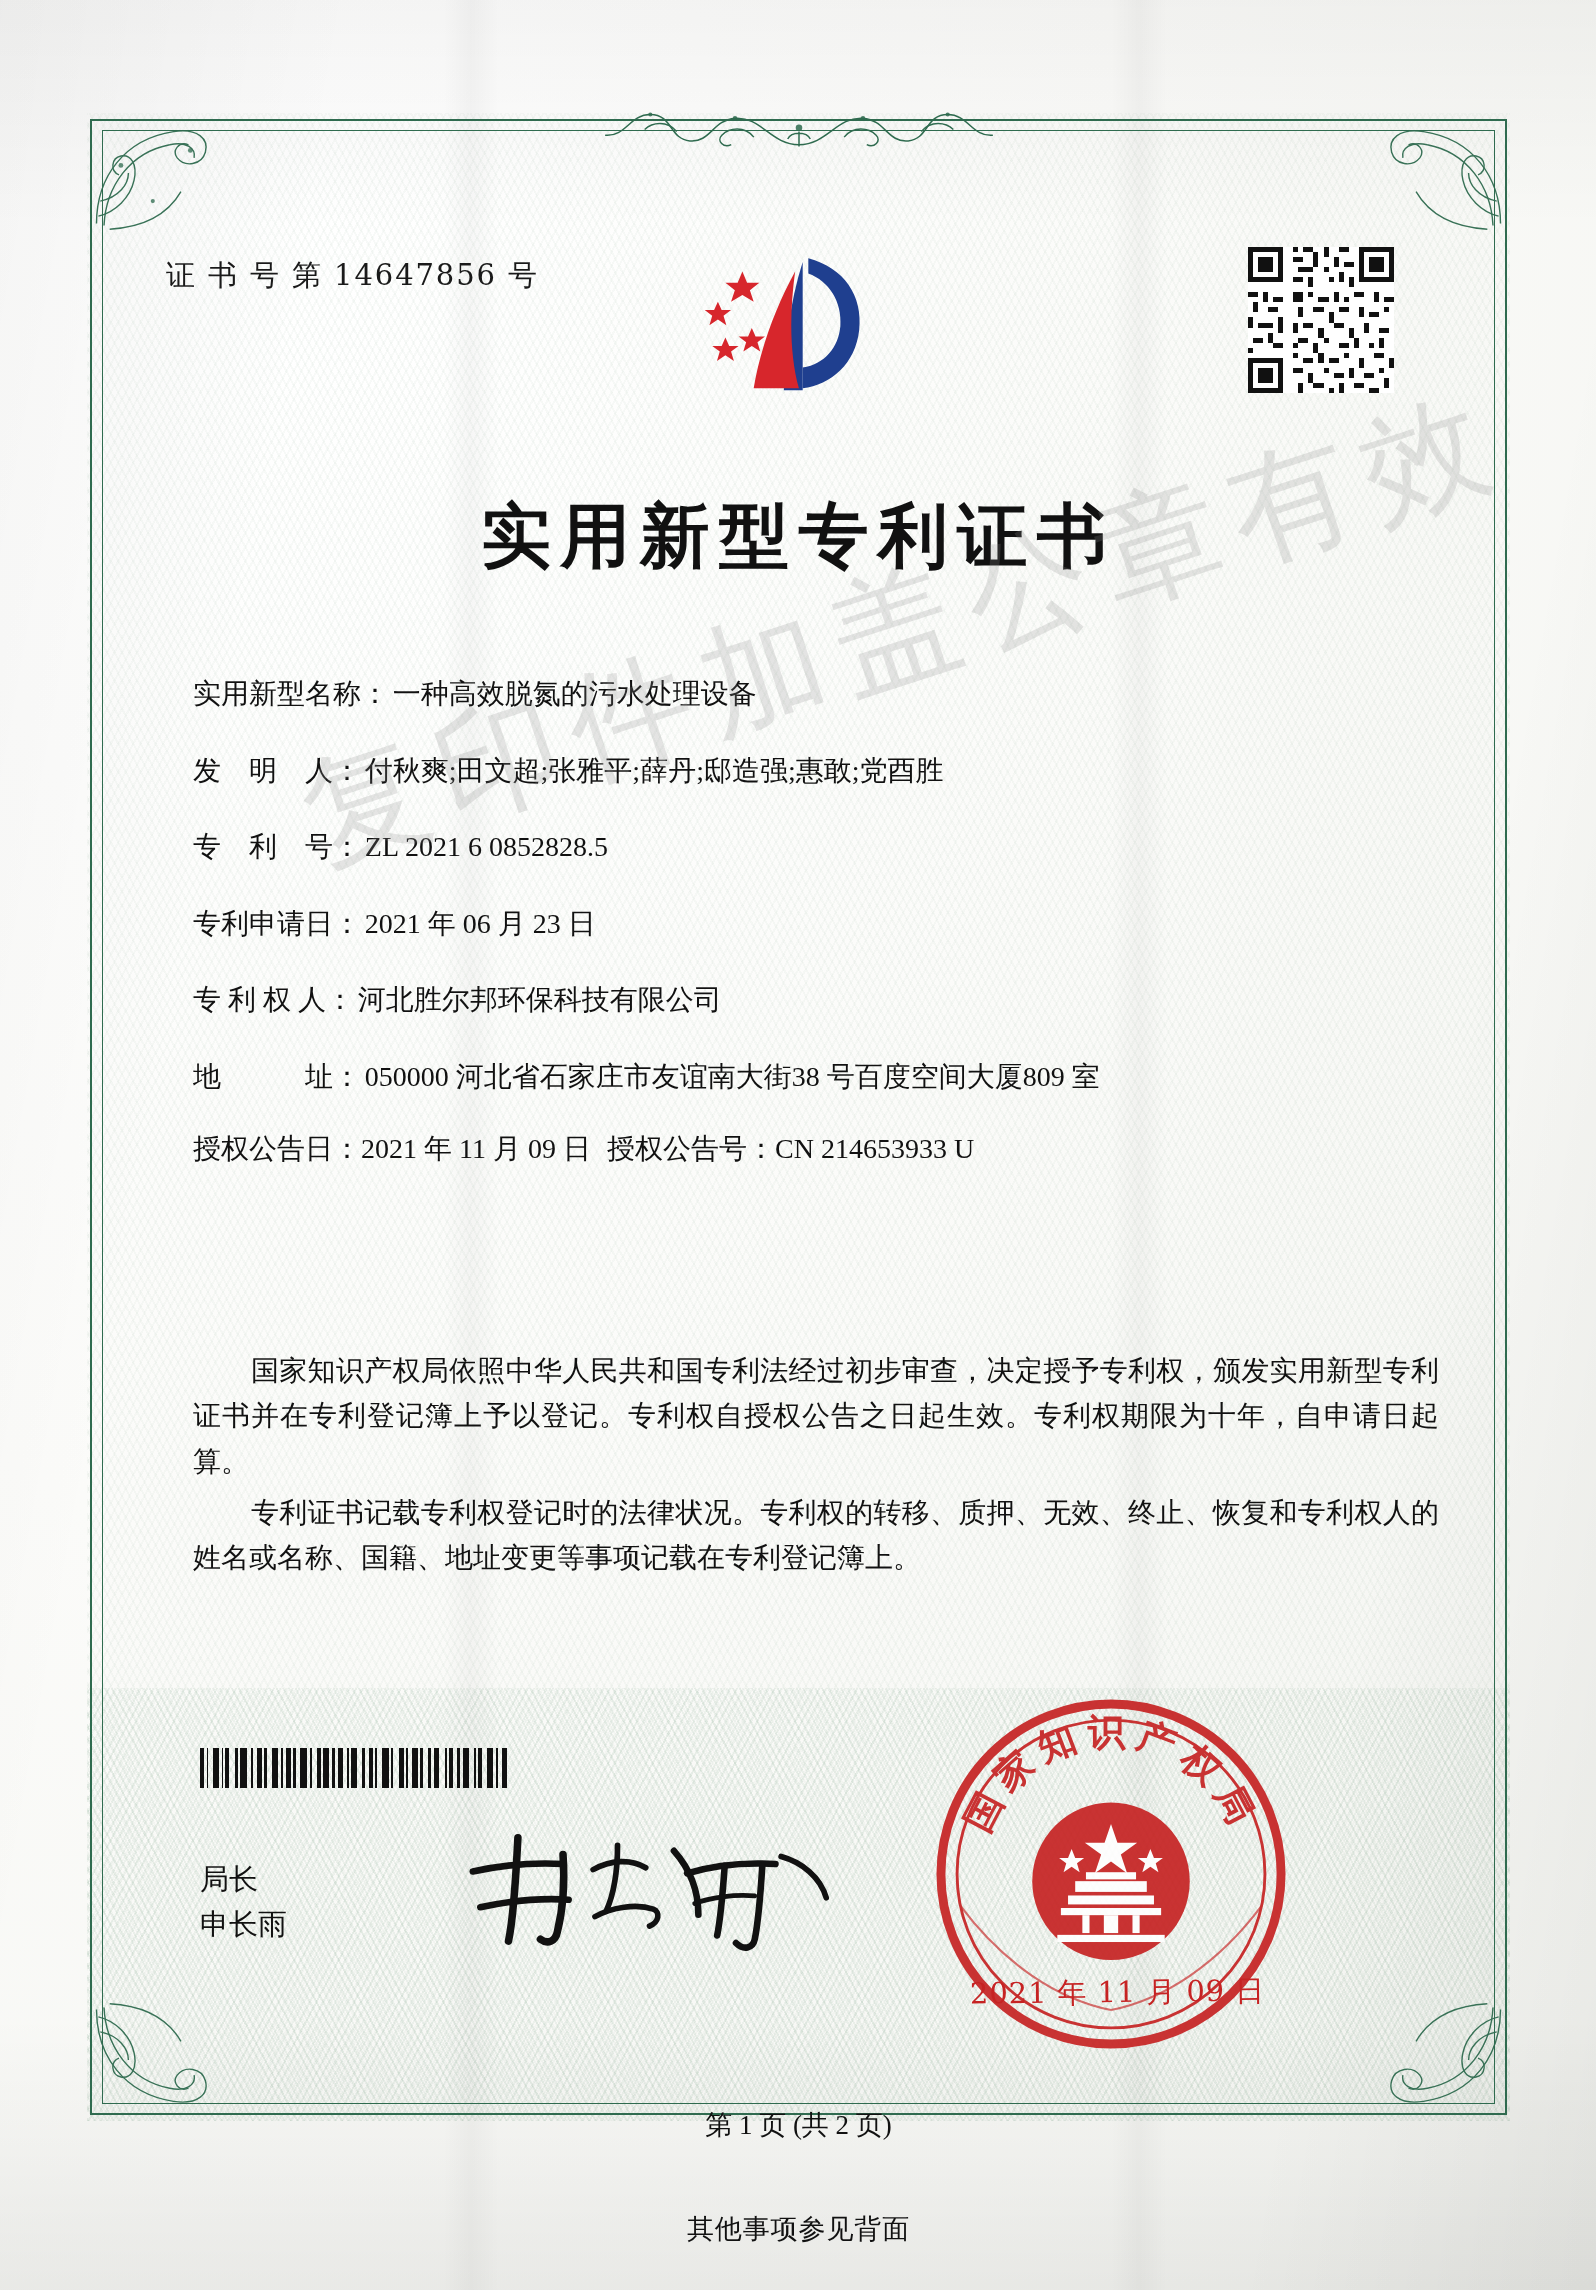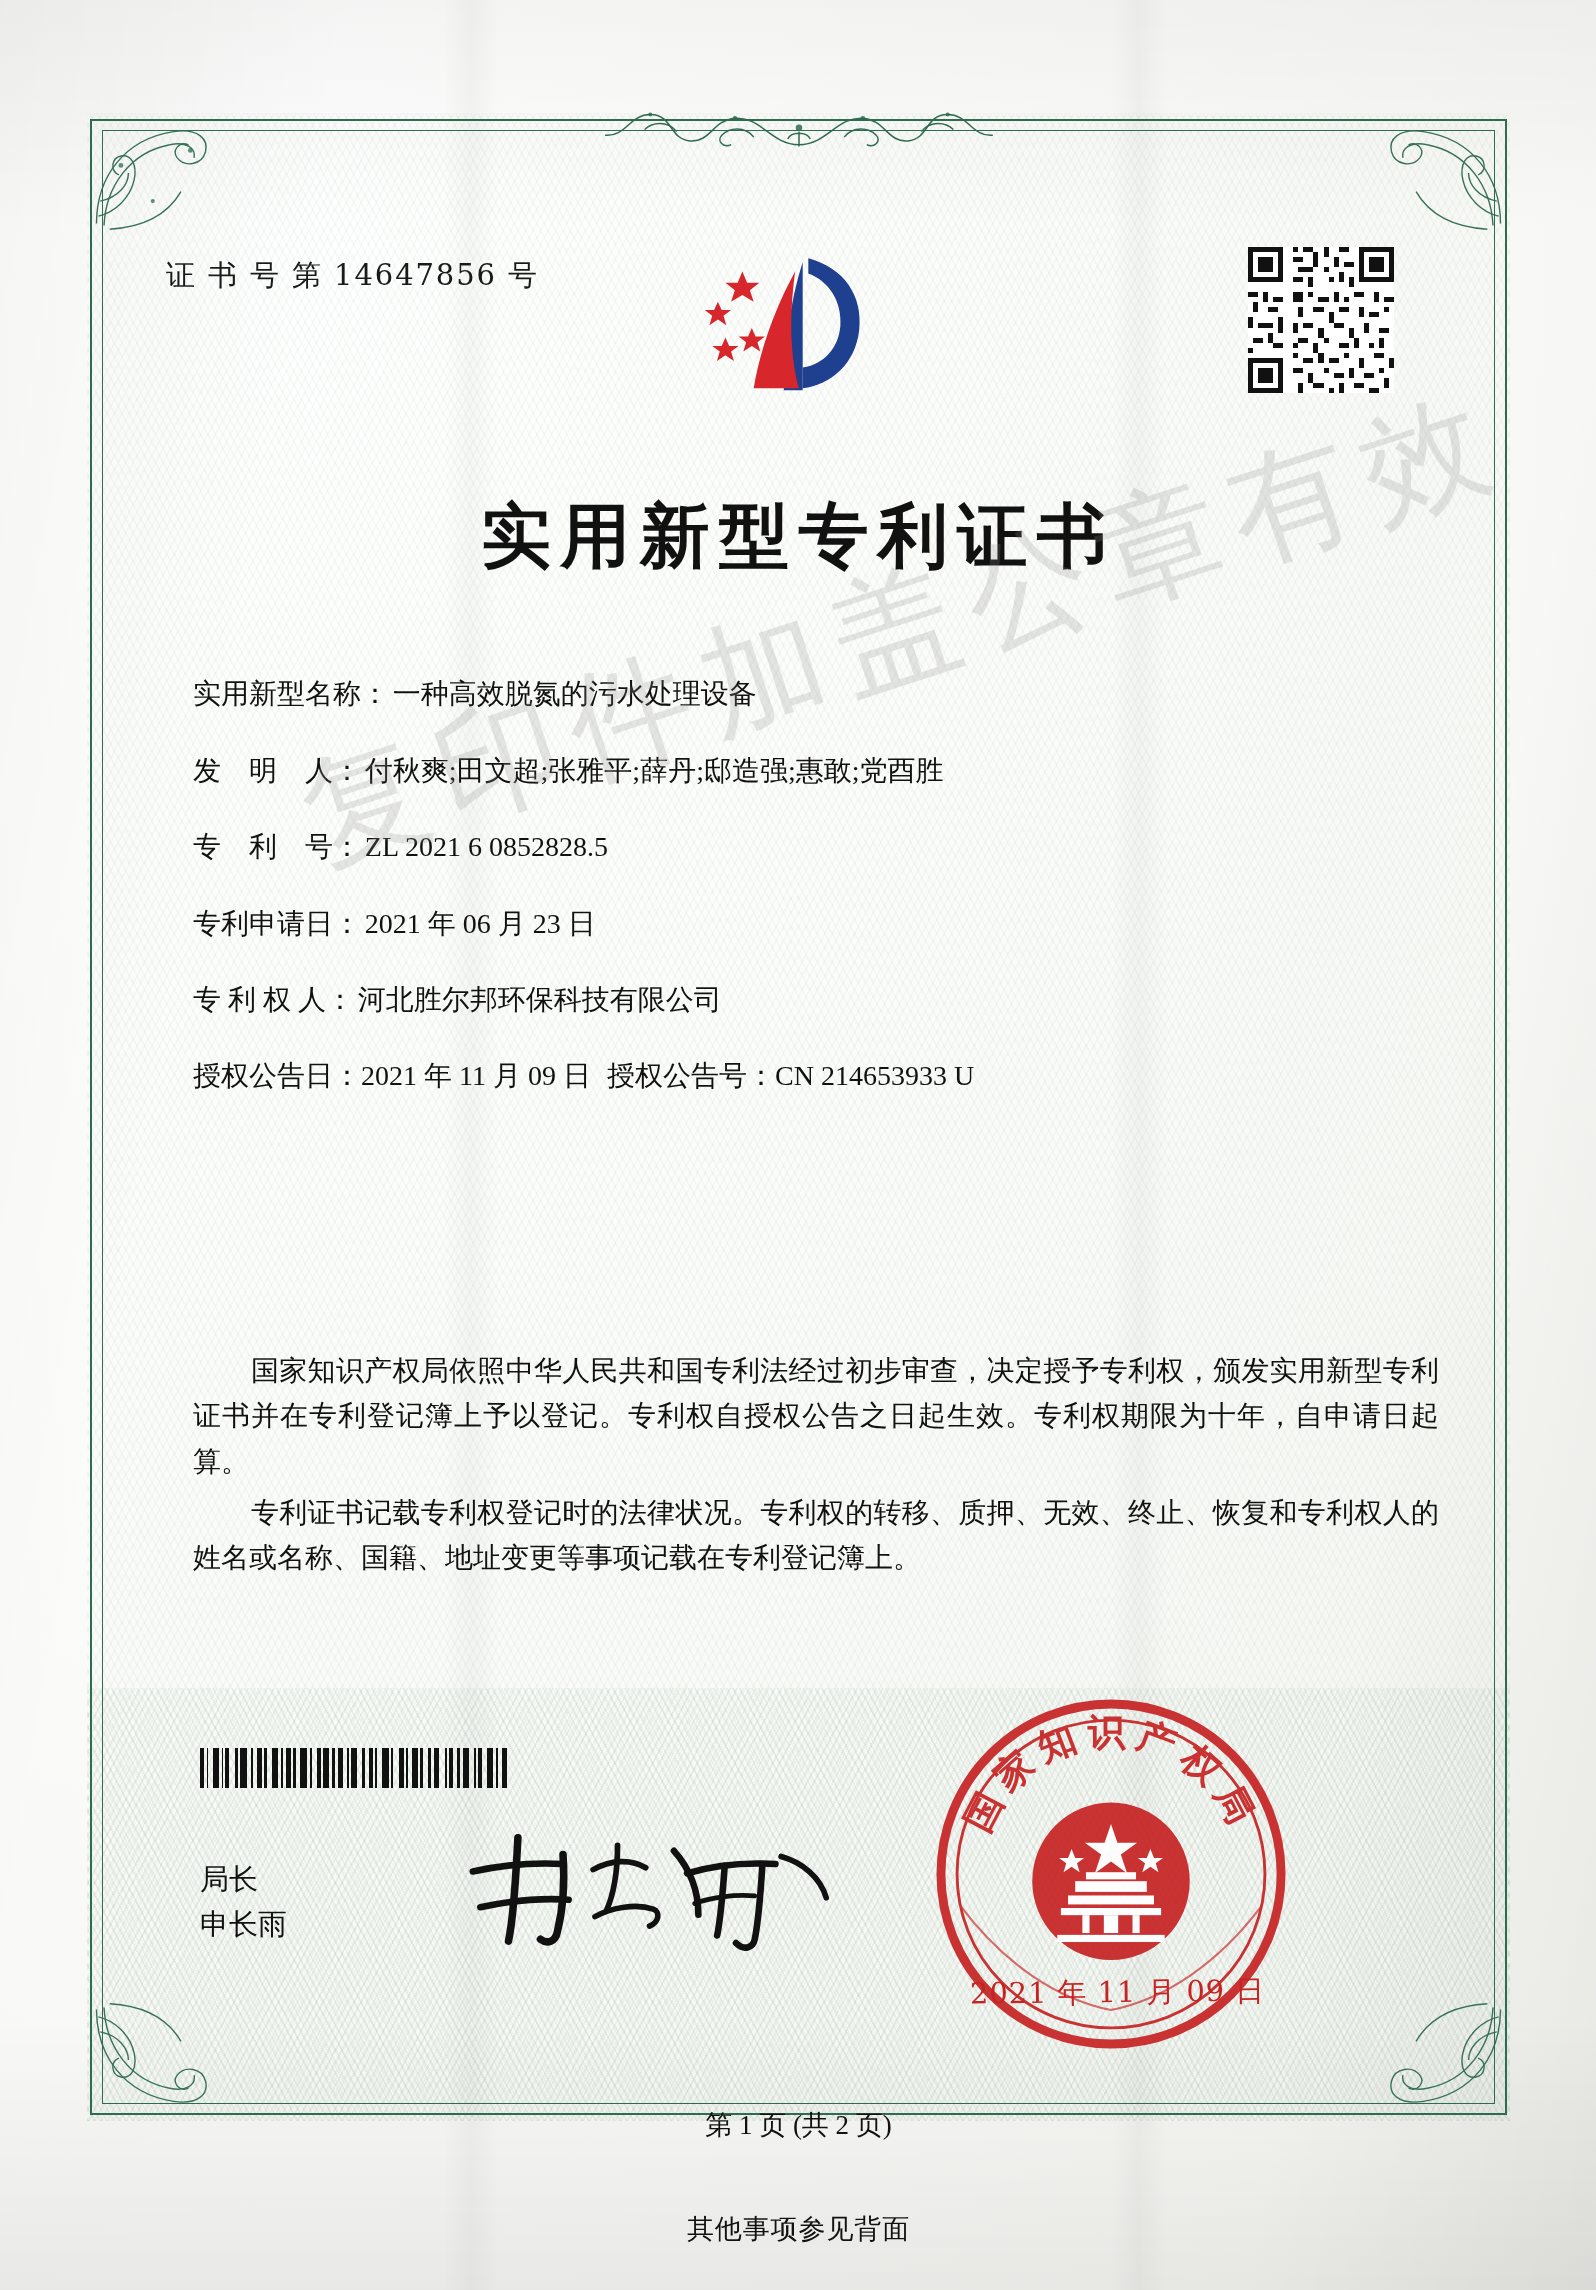--- a/index.html
+++ b/index.html
@@ -442,20 +442,24 @@
       <span class="val">ZL 2021 6 0852828.5</span>
     </div>
     <div class="row">
       <span class="lbl">专利申请日：</span>
       <span class="val">2021 年 06 月 23 日</span>
     </div>
     <div class="row">
       <span class="lbl">专 利 权 人：</span>
       <span class="val">河北胜尔邦环保科技有限公司</span>
     </div>
+    <div class="row tight">
+      <span class="lbl">地　　　址：</span>
+      <span class="val">050000 河北省石家庄市友谊南大街38 号百度空间大厦809 室</span>
+    </div>
 
     <div class="pubrow">
       <span class="c1">
         <span>授权公告日：</span><span>2021 年 11 月 09 日</span>
       </span>
       <span class="c2">
         <span>授权公告号：</span><span>CN 214653933 U</span>
       </span>
     </div>
   </div>

